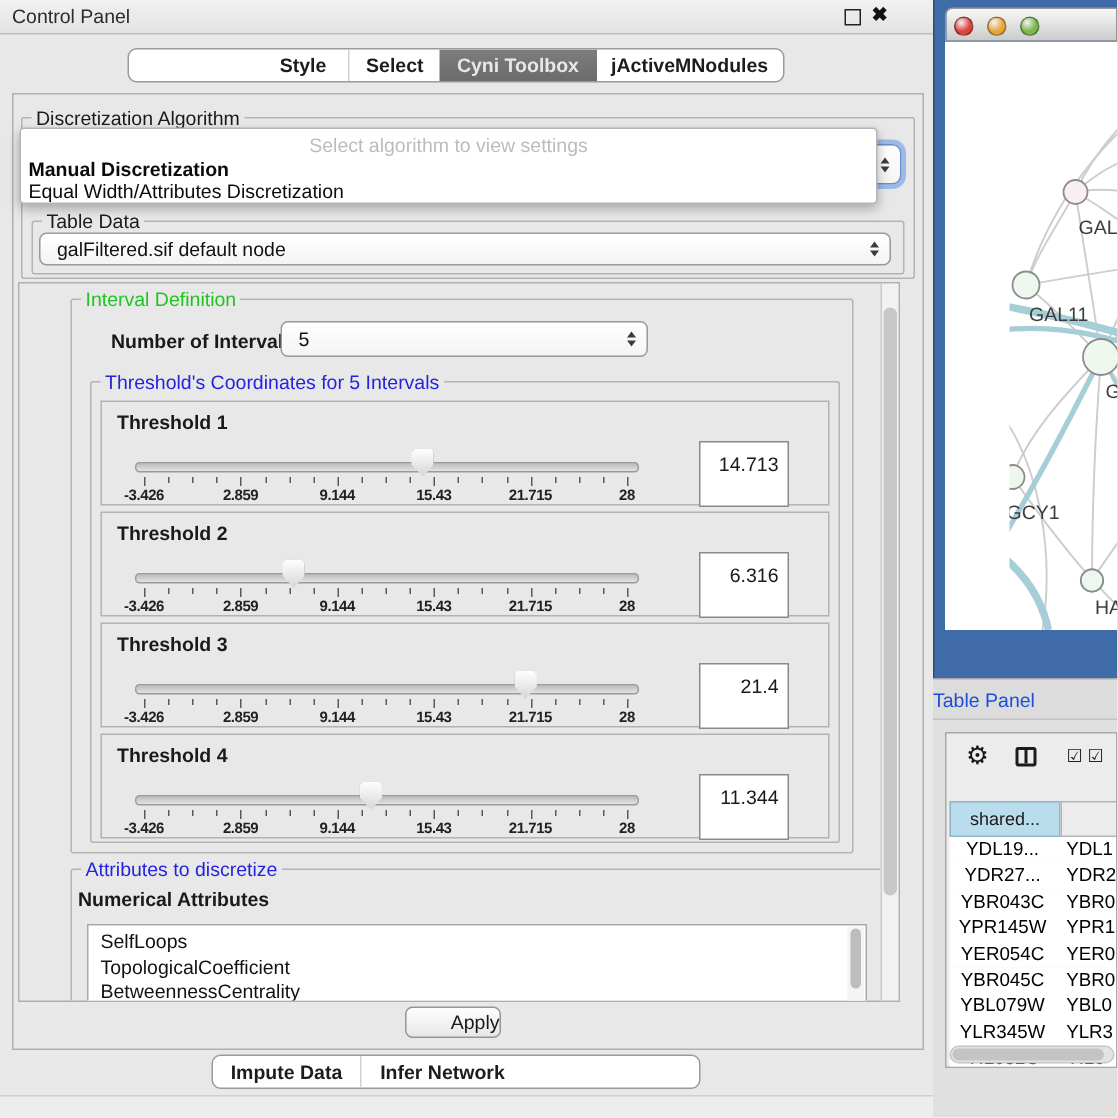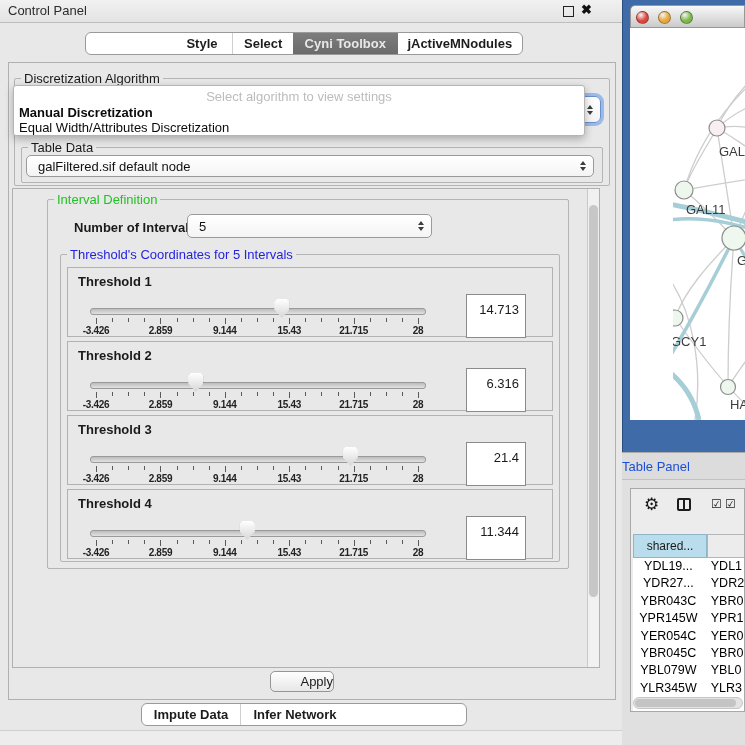--- a/index.html
+++ b/index.html
@@ -317,20 +317,34 @@
             <span class="tlab" style="left: 92.4px;">2.859</span>
             <span class="tlab" style="left: 156.8px;">9.144</span>
             <span class="tlab" style="left: 221.2px;">15.43</span>
             <span class="tlab" style="left: 285.6px;">21.715</span>
             <span class="tlab" style="left: 350px;">28</span>
             <div class="thumb" style="left: 171.838px;"></div>
           </div>
       </div>
     </div>
 
+    <div class="abs group" style="left:34px;top:390px;width:546px;height:120px;">
+      <span class="gtitle blue">Attributes to discretize</span>
+      <span class="abs" style="left:4px;top:12px;font-weight:bold;">Numerical Attributes</span>
+      <div class="abs attrlist">
+        <div id="attr-items" style="padding-top:3px;">
+            <div class="it">SelfLoops</div>
+            <div class="it">TopologicalCoefficient</div>
+            <div class="it">BetweennessCentrality</div>
+          </div>
+        <div class="alscroll">
+            <div class="althumb"></div>
+          </div>
+      </div>
+    </div>
 
     <div class="abs vscroll">
       <div class="abs vthumb"></div>
     </div>
   </div>
 
   <div class="abs btn" style="left:270px;top:671px;width:64px;height:21px;line-height:19px;">Apply</div>
 
   <div class="abs tabstrip" style="left:141px;top:703px;width:326px;">
     <div class="tseg divr" style="width:99px;">

